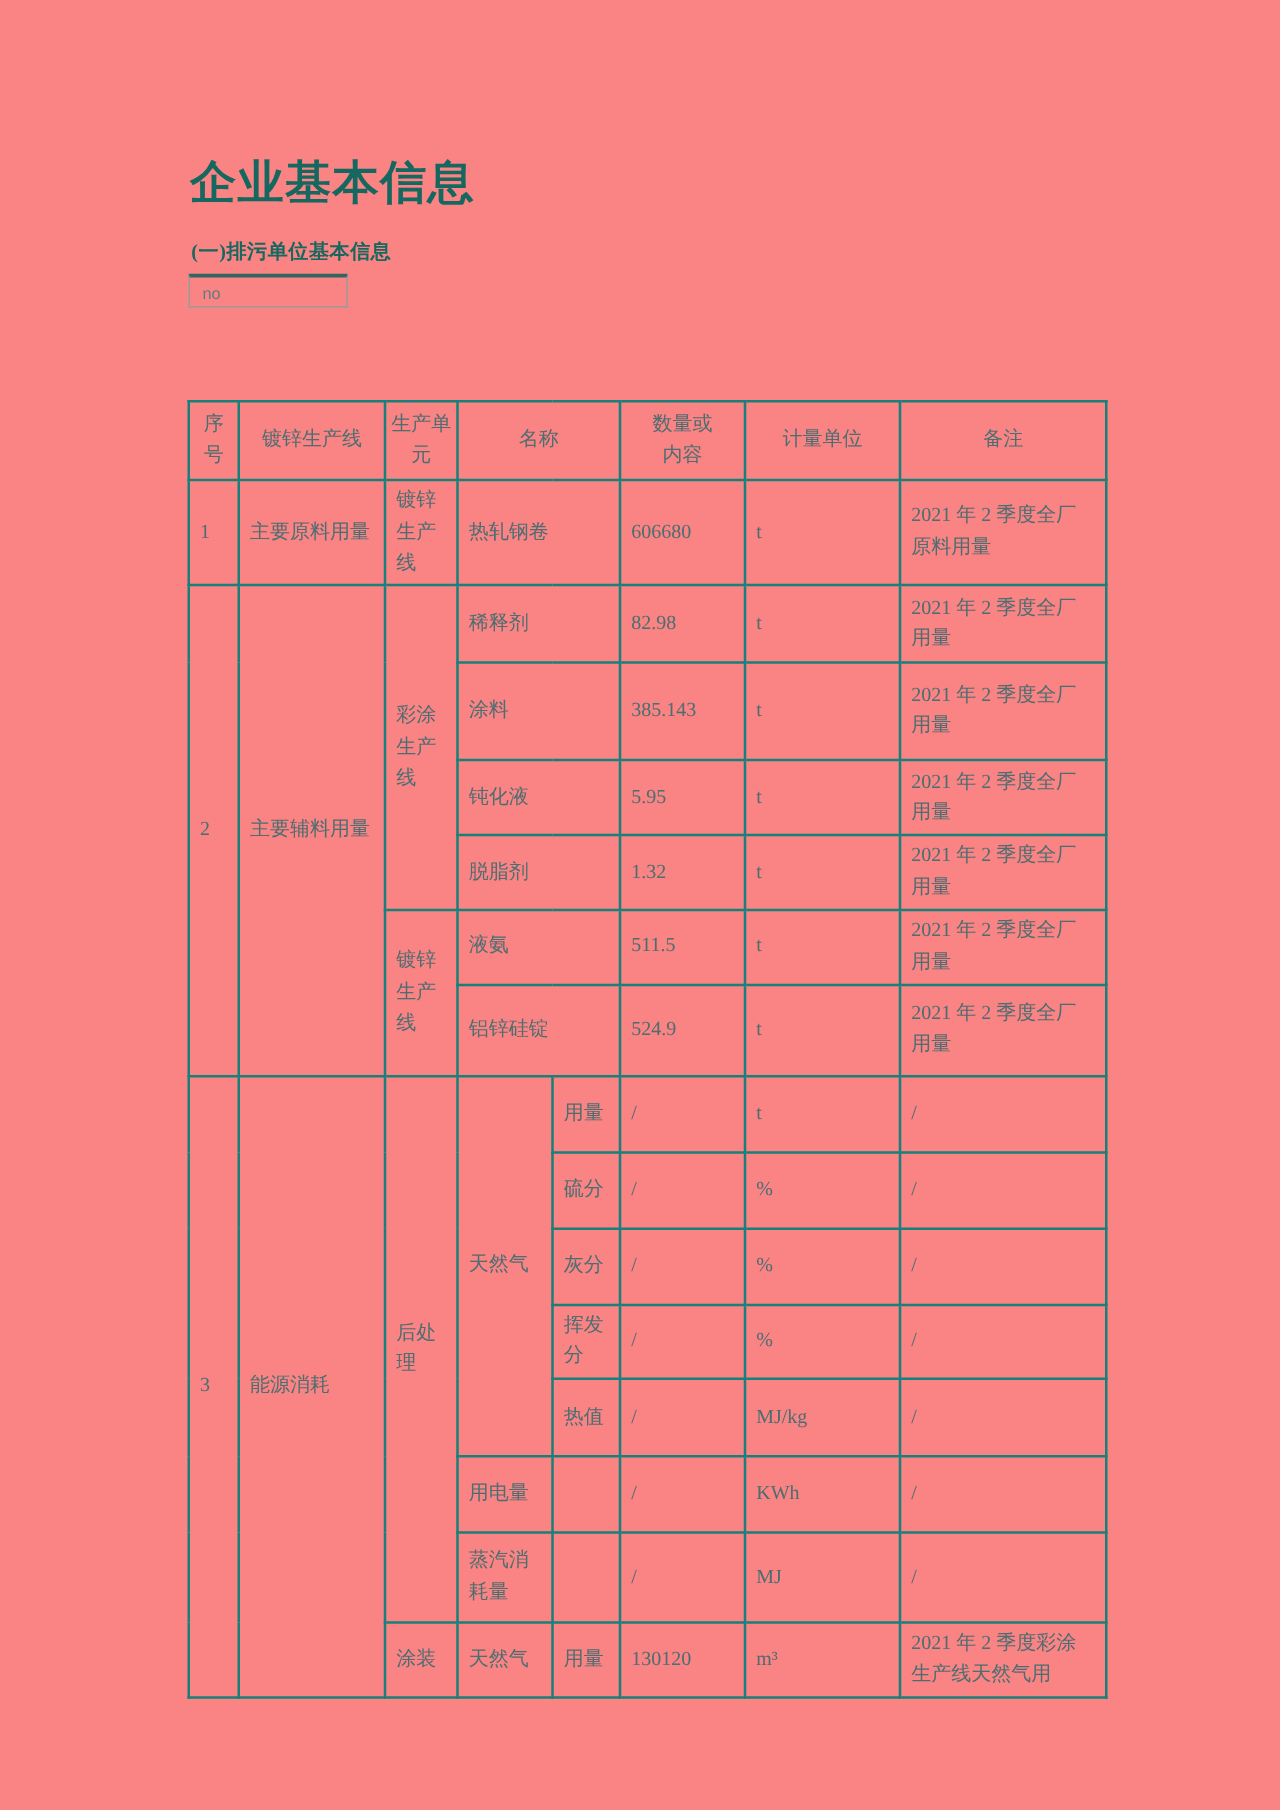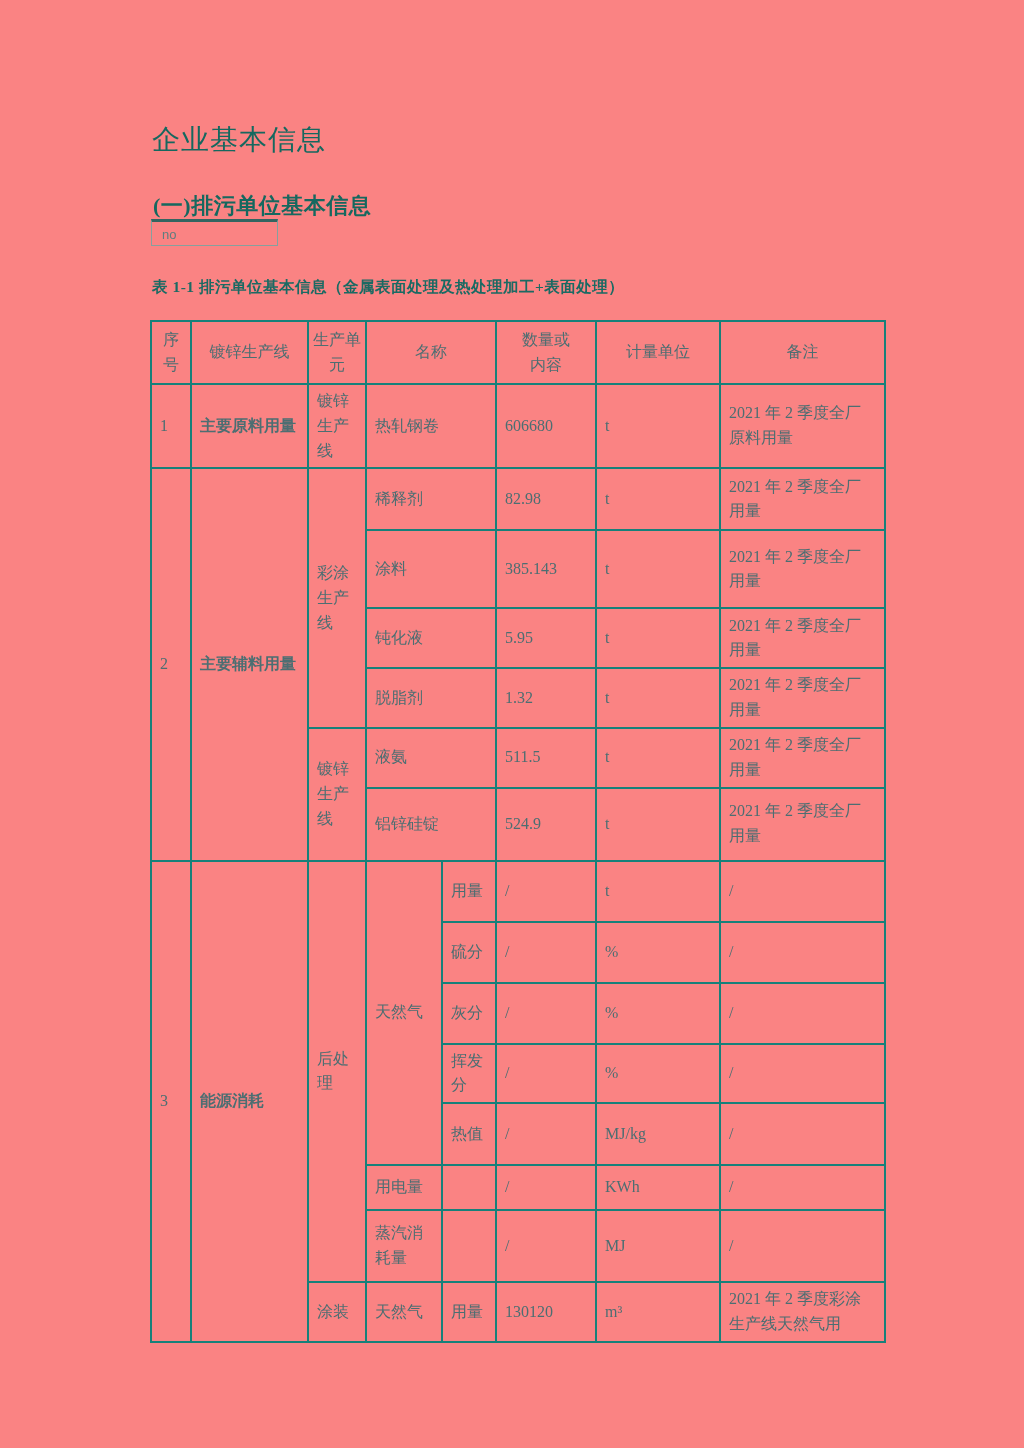--- a/index.html
+++ b/index.html
@@ -12,26 +12,26 @@
   body{background:var(--page-bg);}
   .page{
     position:relative;
     width:1024px;height:1448px;
     background:var(--page-bg);
     overflow:hidden;
     font-family:"Liberation Serif","DejaVu Serif",serif;
   }
   .doc-title{
     position:absolute;left:152px;top:121px;margin:0;
-    font-size:28px;font-weight:normal;letter-spacing:1px;
+    font-size:37px;font-weight:bold;letter-spacing:1px;
     color:var(--heading-teal);
   }
   .section-title{
     position:absolute;left:153px;top:191px;margin:0;
-    font-size:22px;font-weight:600;letter-spacing:0.5px;
+    font-size:16px;font-weight:600;letter-spacing:0.5px;
     color:var(--heading-teal);
   }
   .form-field{
     position:absolute;left:151px;top:219px;
     width:127px;height:27px;box-sizing:border-box;
     background:transparent;
     border:1px solid #86A09E;
     border-top:3px solid #336561;
     font-family:Liberation Sans, sans-serif;
     font-size:13px;color:#5E7D7F;
@@ -55,34 +55,33 @@
     padding:4px 8px;
     vertical-align:middle;
     text-align:left;
     overflow:hidden;
   }
   table.main th{
     text-align:center;font-weight:normal;padding:4px 4px;
   }
   table.main th.pad-lg{padding:4px 24px;}
   td.seq{text-align:center;padding:2px;}
-  td.pad-lg{padding:4px 12px;font-weight:bold;}
+  td.pad-lg{padding:4px 12px;}
 </style>
 </head>
 <body>
 
 <div class="page">
 
   <h1 class="doc-title">企业基本信息</h1>
 
   <h2 class="section-title">(一)排污单位基本信息</h2>
 
   <input class="form-field" type="text" readonly="" value="no" style="">
 
-  <p class="table-caption">表 1-1 排污单位基本信息（金属表面处理及热处理加工+表面处理）</p>
 
   <table class="main">
     <colgroup>
       <col style="width:40px">
         <col style="width:117px">
         <col style="width:58px">
       <col style="width:76px">
         <col style="width:54px">
         <col style="width:100px">
       <col style="width:124px">
@@ -178,21 +177,21 @@
       <td>/</td>
       <td>%</td>
       <td>/</td>
     </tr>
     <tr style="height:62px">
       <td>热值</td>
       <td>/</td>
       <td>MJ/kg</td>
       <td>/</td>
     </tr>
-    <tr style="height:45px">
+    <tr style="height:61px">
       <td>用电量</td>
       <td></td>
       <td>/</td>
       <td>KWh</td>
       <td>/</td>
     </tr>
     <tr style="height:72px">
       <td>蒸汽消耗量</td>
       <td></td>
       <td>/</td>

